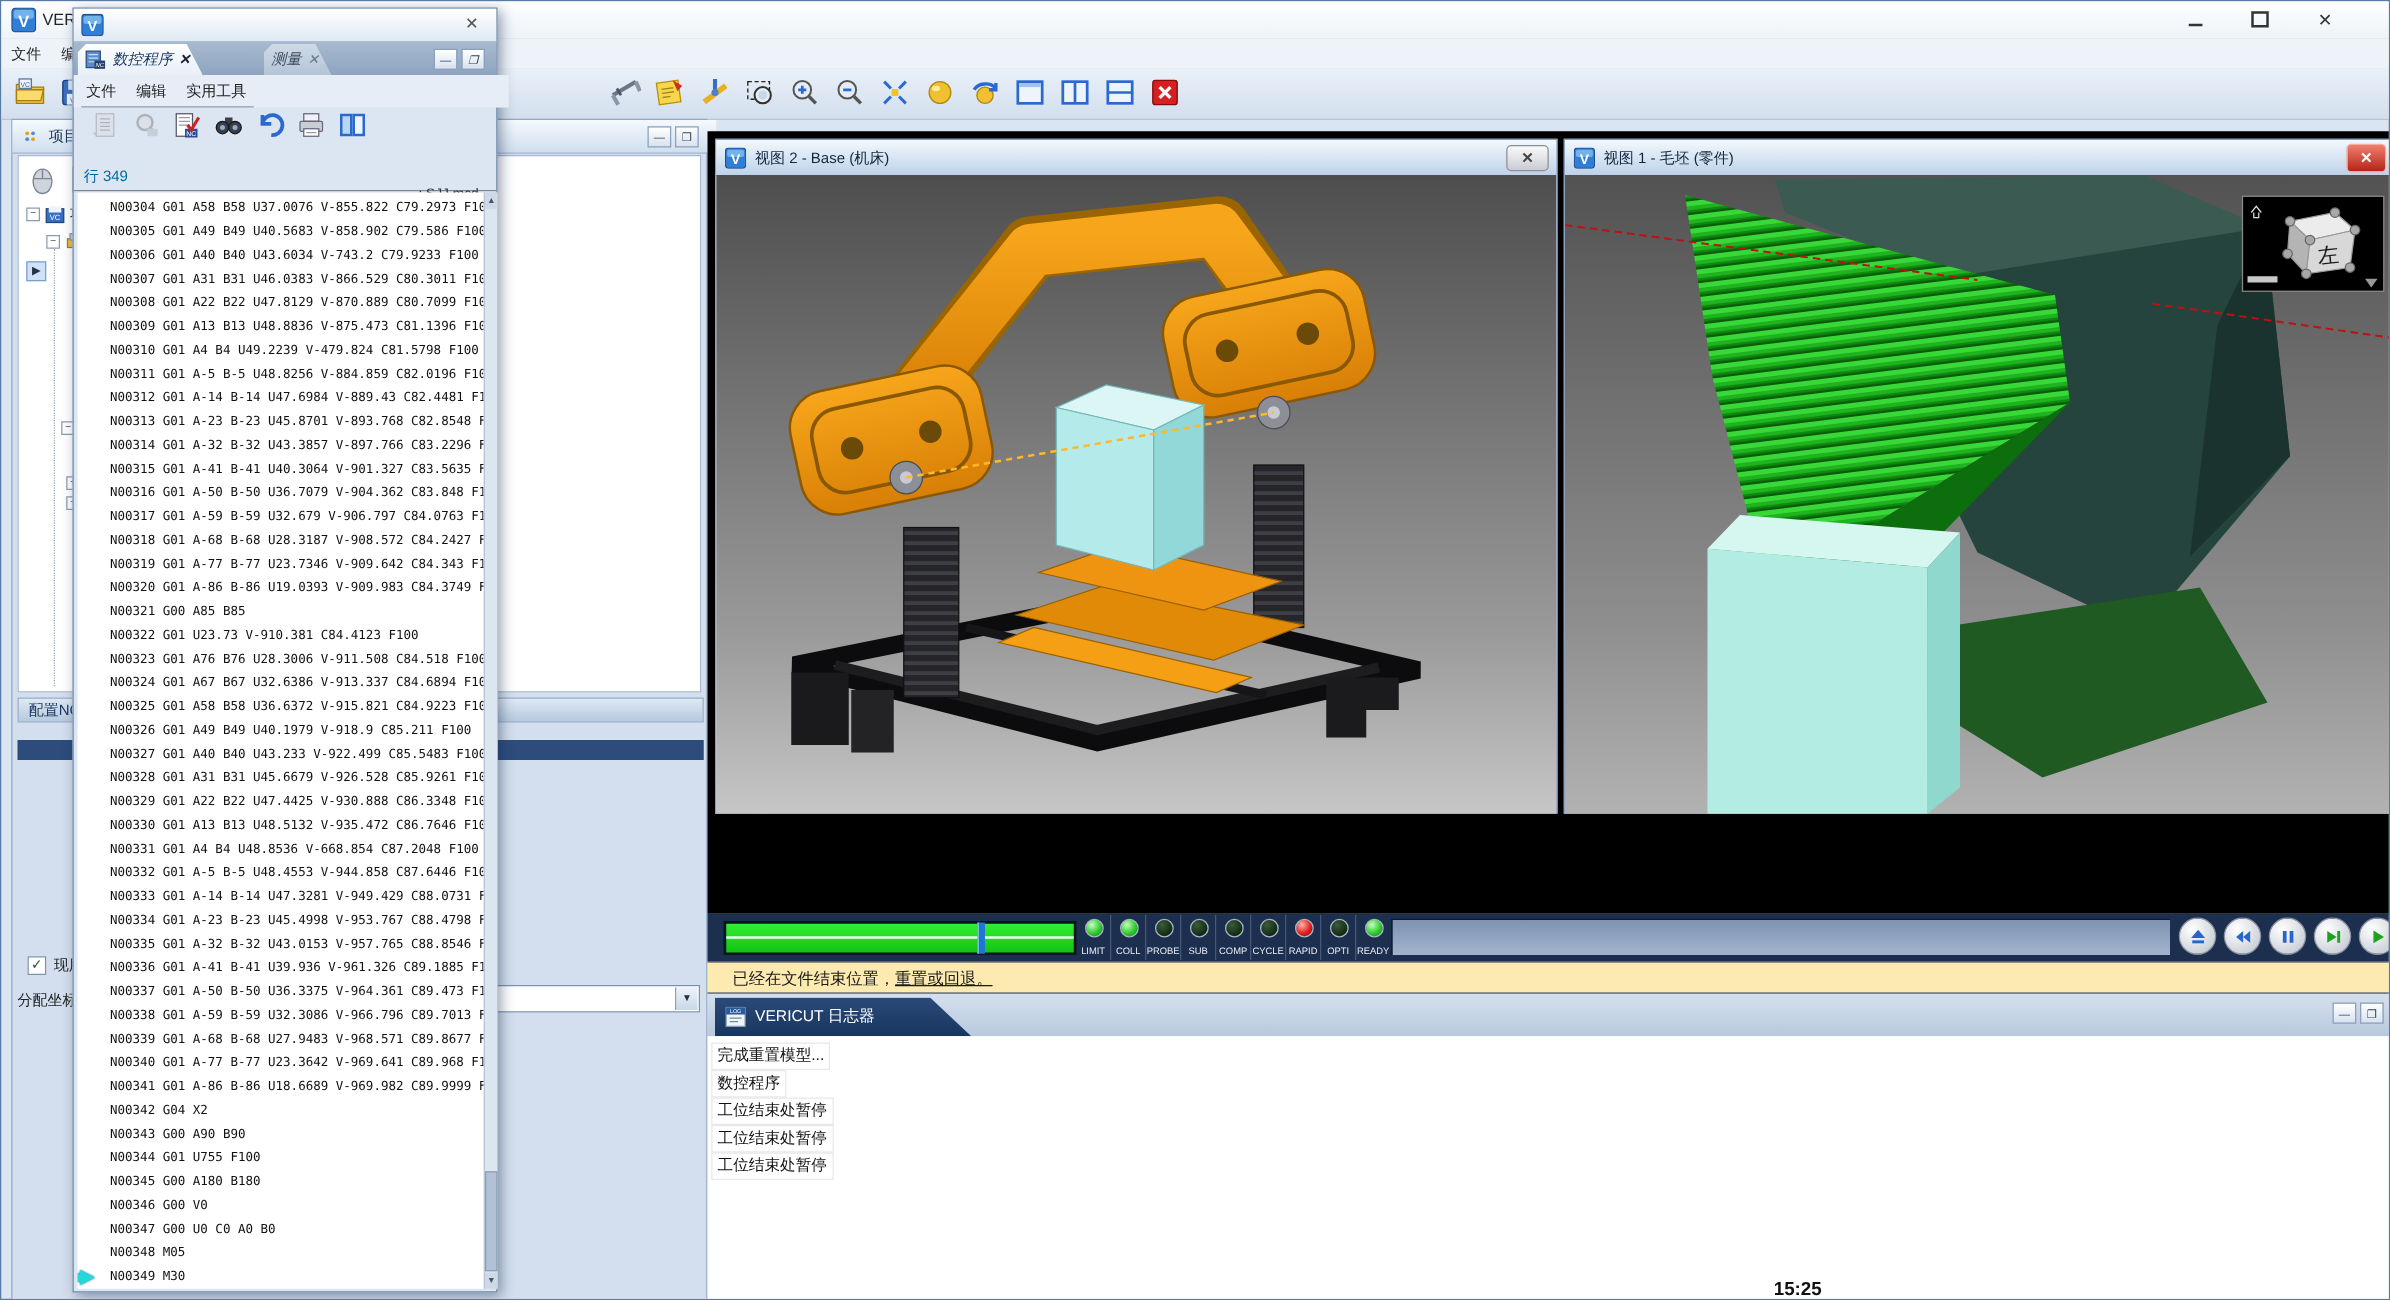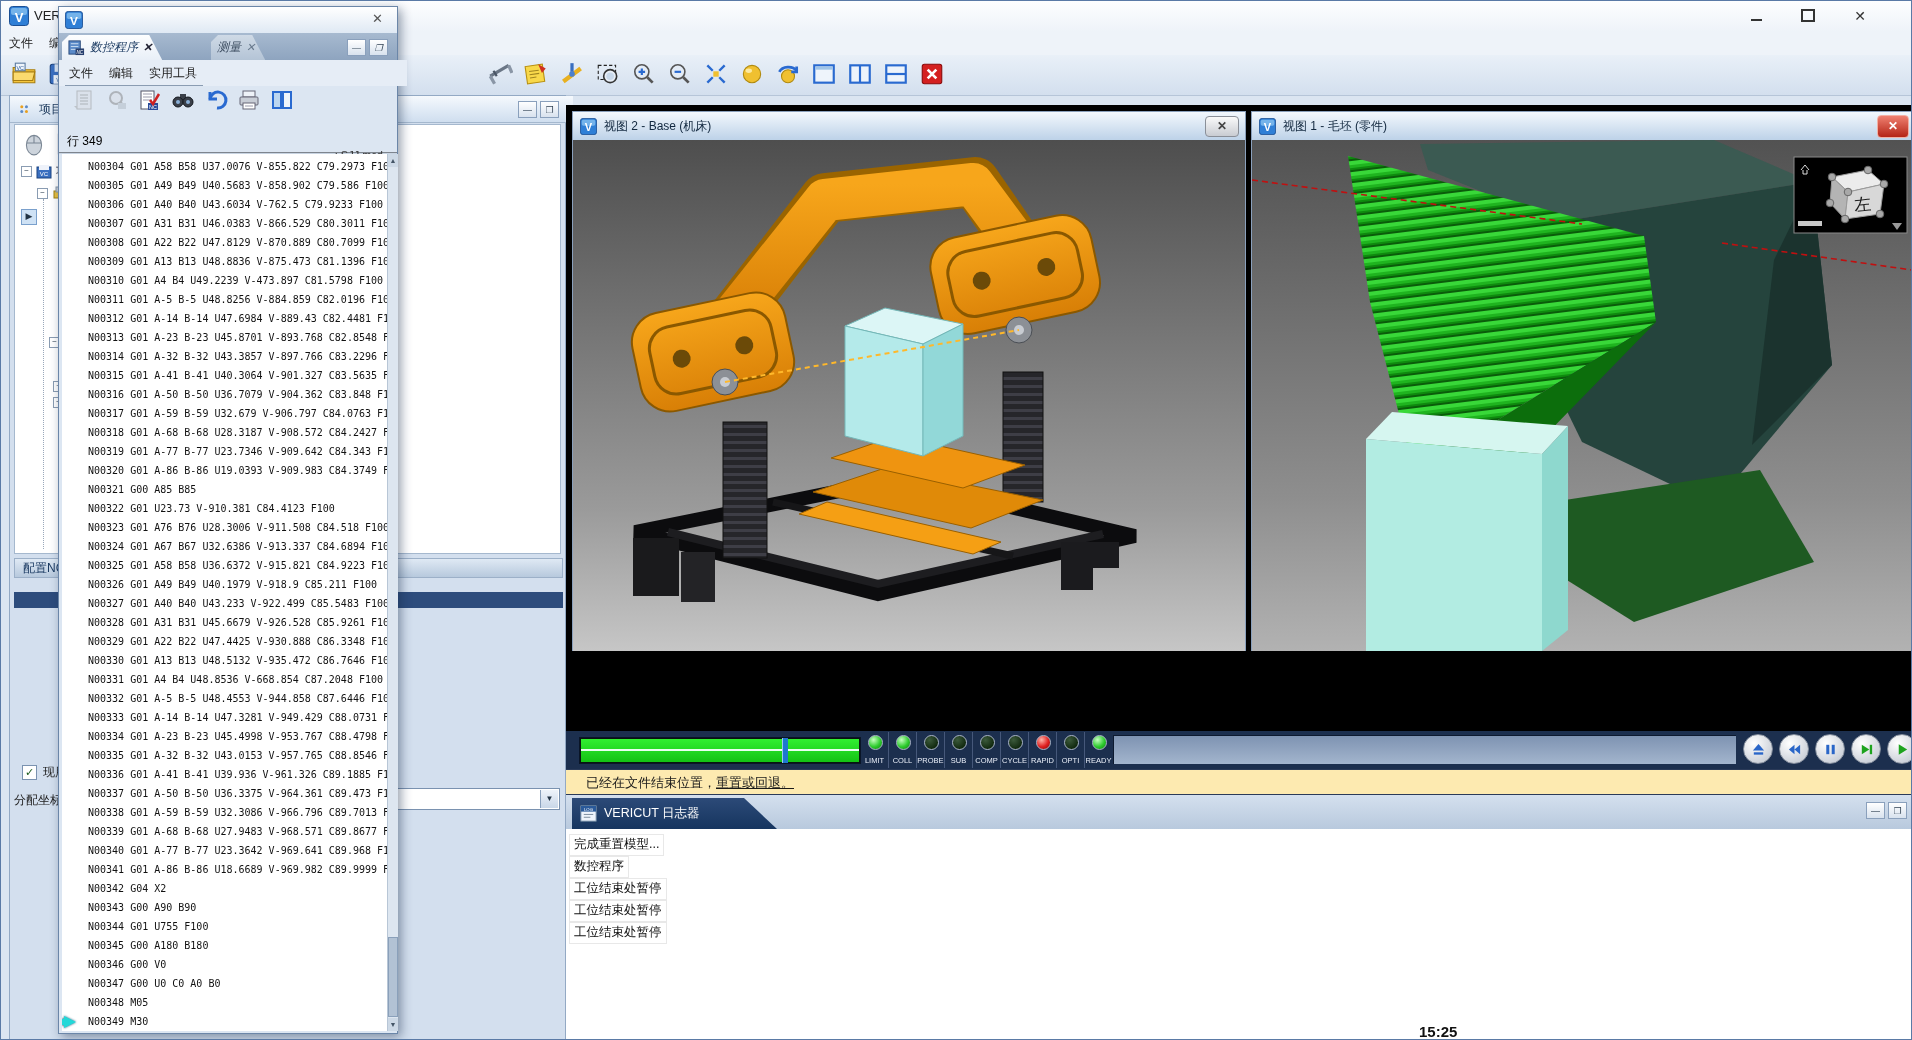--- a/index.html
+++ b/index.html
@@ -50,21 +50,21 @@
   .tab.active{background:linear-gradient(180deg,#fdfeff,#e8eff7);color:#16365e;}
   .tab.inactive{background:linear-gradient(180deg,#cfdae6,#b4c4d6);color:#3a4a5e;}
   .tab-x{font-size:11px;font-weight:bold;color:#223;}
   .tab.inactive .tab-x{color:#67788c;font-weight:normal;}
   .nc-menu{left:0;top:53px;width:338px;height:26px;background:#e6edf6;display:flex;gap:16px;align-items:center;
     padding-left:10px;font-size:12px;color:#222;}
   .nc-menu-underline{left:6px;top:78px;width:138px;border-top:1px solid #8a9cb2;}
   .nc-toolbar{left:13px;top:81px;display:flex;gap:9px;}
   .nc-tb-icon{width:24px;height:24px;}
   .nc-linerow{left:0;top:109px;width:338px;height:38px;border-bottom:2px groove #c8d4e2;box-sizing:border-box;}
-  .nc-linelabel{position:absolute;left:8px;top:17px;font-size:12px;color:#000000;}
+  .nc-linelabel{position:absolute;left:8px;top:17px;font-size:12px;color:#0369a1;}
   .nc-filelabel{position:absolute;right:14px;top:17px;font-size:11px;color:#333;margin-top:16px;}
   .nc-code{left:3px;top:147px;width:325px;height:877px;background:#fff;overflow:hidden;
     font-family:"DejaVu Sans Mono",monospace;font-size:10px;color:#111;}
   .code-line{position:relative;height:19px;line-height:19px;padding-left:26px;white-space:nowrap;}
   .cur-arrow{position:absolute;left:2px;top:4px;width:0;height:0;border-left:12px solid #22d8d8;
     border-top:6px solid transparent;border-bottom:6px solid transparent;filter:drop-shadow(0 0 1px #0a5a7a);}
   .cur-arrow::before{content:"";position:absolute;left:-16px;top:-3px;width:6px;height:6px;background:#22d8d8;}
   .nc-scroll{left:328px;top:147px;width:11px;height:877px;background:#dde6f0;border-left:1px solid #b8c6d6;box-sizing:border-box;}
   .scr-btn{position:absolute;left:0;width:10px;height:13px;background:#cdd9e6;color:#456;font-size:7px;text-align:center;line-height:13px;}
   .scr-thumb{position:absolute;left:0;top:783px;width:10px;height:80px;background:#b2c2d4;border:1px solid #8aa0ba;box-sizing:border-box;}
@@ -646,25 +646,25 @@
           </svg>
         </div>
       </div>
     <div class="abs nc-linerow">
       <span class="nc-linelabel">行 349</span>
       <span class="nc-filelabel">: SJJ.mcd</span>
     </div>
     <div class="abs nc-code" id="nc-code">
         <div class="code-line" style="margin-top: 3px;"><span>N00304 G01 A58 B58 U37.0076 V-855.822 C79.2973 F100</span></div>
         <div class="code-line"><span>N00305 G01 A49 B49 U40.5683 V-858.902 C79.586 F100</span></div>
-        <div class="code-line"><span>N00306 G01 A40 B40 U43.6034 V-762.5 C79.9233 F100</span></div>
+        <div class="code-line"><span>N00306 G01 A40 B40 U43.6034 V-743.2 C79.9233 F100</span></div>
         <div class="code-line"><span>N00307 G01 A31 B31 U46.0383 V-866.529 C80.3011 F100</span></div>
         <div class="code-line"><span>N00308 G01 A22 B22 U47.8129 V-870.889 C80.7099 F100</span></div>
         <div class="code-line"><span>N00309 G01 A13 B13 U48.8836 V-875.473 C81.1396 F100</span></div>
-        <div class="code-line"><span>N00310 G01 A4 B4 U49.2239 V-473.897 C81.5798 F100</span></div>
+        <div class="code-line"><span>N00310 G01 A4 B4 U49.2239 V-479.824 C81.5798 F100</span></div>
         <div class="code-line"><span>N00311 G01 A-5 B-5 U48.8256 V-884.859 C82.0196 F100</span></div>
         <div class="code-line"><span>N00312 G01 A-14 B-14 U47.6984 V-889.43 C82.4481 F100</span></div>
         <div class="code-line"><span>N00313 G01 A-23 B-23 U45.8701 V-893.768 C82.8548 F100</span></div>
         <div class="code-line"><span>N00314 G01 A-32 B-32 U43.3857 V-897.766 C83.2296 F100</span></div>
         <div class="code-line"><span>N00315 G01 A-41 B-41 U40.3064 V-901.327 C83.5635 F100</span></div>
         <div class="code-line"><span>N00316 G01 A-50 B-50 U36.7079 V-904.362 C83.848 F100</span></div>
         <div class="code-line"><span>N00317 G01 A-59 B-59 U32.679 V-906.797 C84.0763 F100</span></div>
         <div class="code-line"><span>N00318 G01 A-68 B-68 U28.3187 V-908.572 C84.2427 F100</span></div>
         <div class="code-line"><span>N00319 G01 A-77 B-77 U23.7346 V-909.642 C84.343 F100</span></div>
         <div class="code-line"><span>N00320 G01 A-86 B-86 U19.0393 V-909.983 C84.3749 F100</span></div>

